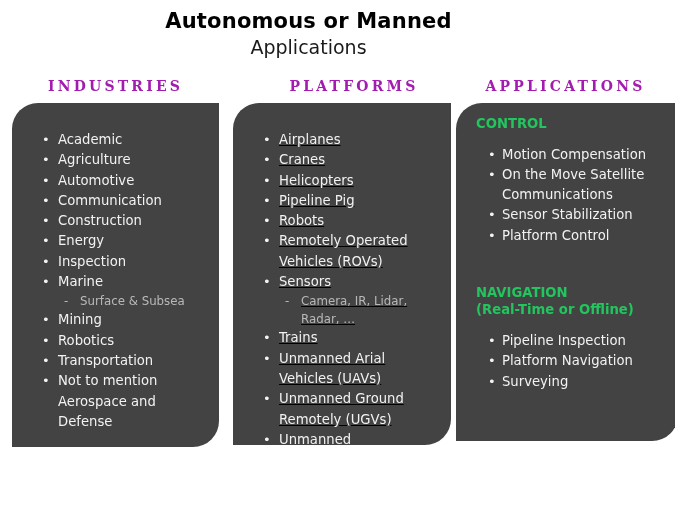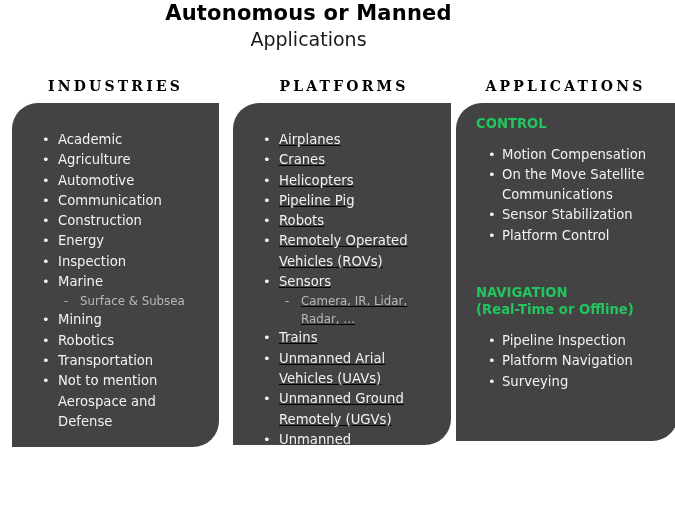--- a/index.html
+++ b/index.html
@@ -11,21 +11,21 @@
     width: 675px;
     height: 506px;
     position: relative;
     overflow: hidden;
     font-family: "DejaVu Sans", "Liberation Sans", sans-serif;
   }
 
   
   .title-block {
     position: absolute;
-    top: 0;
+    top: 8px;
     left: 0;
     width: 617px;
     text-align: center;
   }
   .title-main {
     font-family: "DejaVu Sans", "Liberation Sans", sans-serif;
     font-size: 21px;
     font-weight: bold;
     color: #000000;
     line-height: 26px;
@@ -39,27 +39,27 @@
     line-height: 25px;
     margin-top: 1px;
   }
 
   
   .col-header {
     position: absolute;
     font-family: "DejaVu Serif", "Liberation Serif", serif;
     font-size: 14px;
     font-weight: bold;
-    color: #000000;
+    color: #a21caf;
     letter-spacing: 3.2px;
     text-align: center;
     white-space: nowrap;
   }
   #hdr-industries   { top: 78px; left: 12px;  width: 207px; }
-  #hdr-platforms    { top: 78px; left: 235px; width: 218px; }
+  #hdr-platforms    { top: 78px; left: 245px; width: 218px; }
   #hdr-applications { top: 78px; left: 456px; width: 219px; }
 
   
   .panel {
     position: absolute;
     background: #434343;
     box-sizing: border-box;
     overflow: hidden;
   }
   #panel-industries {

